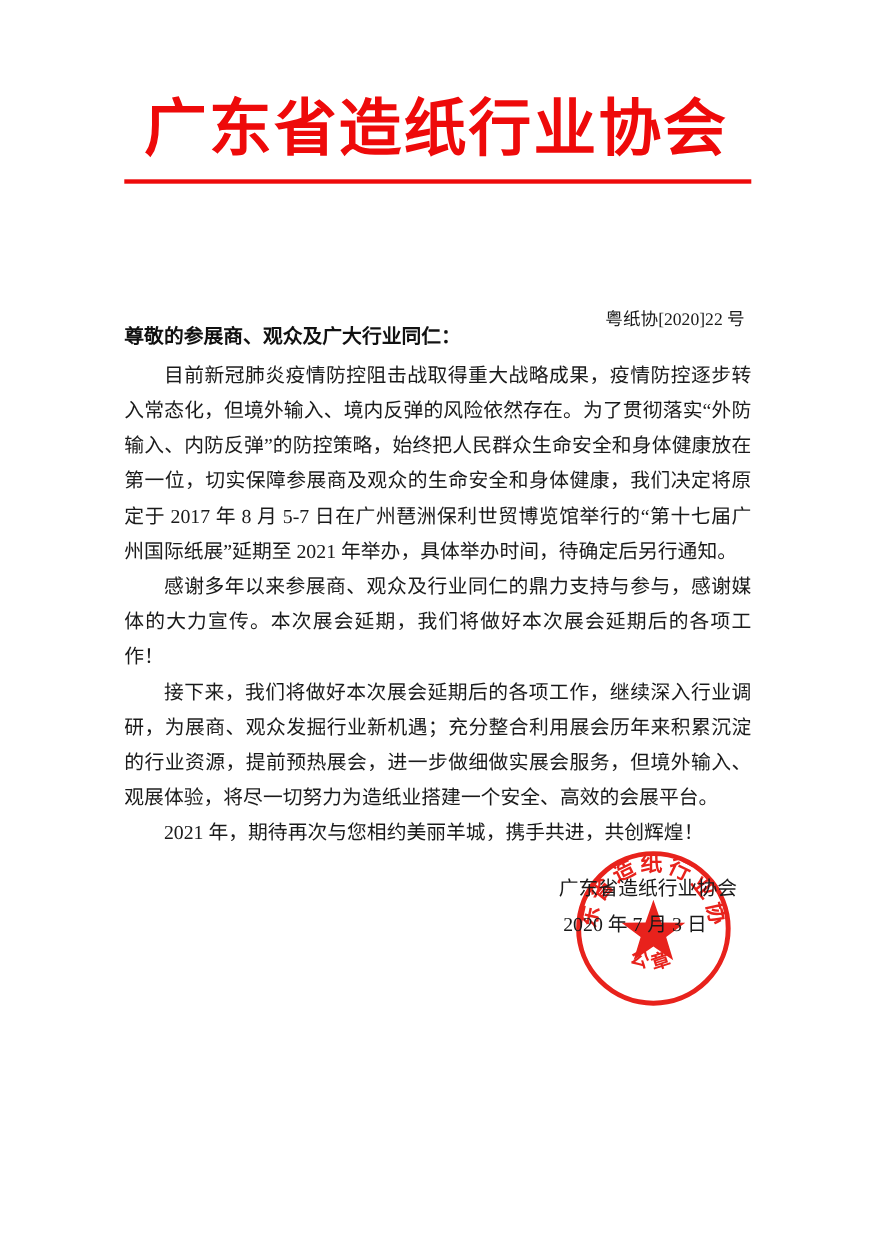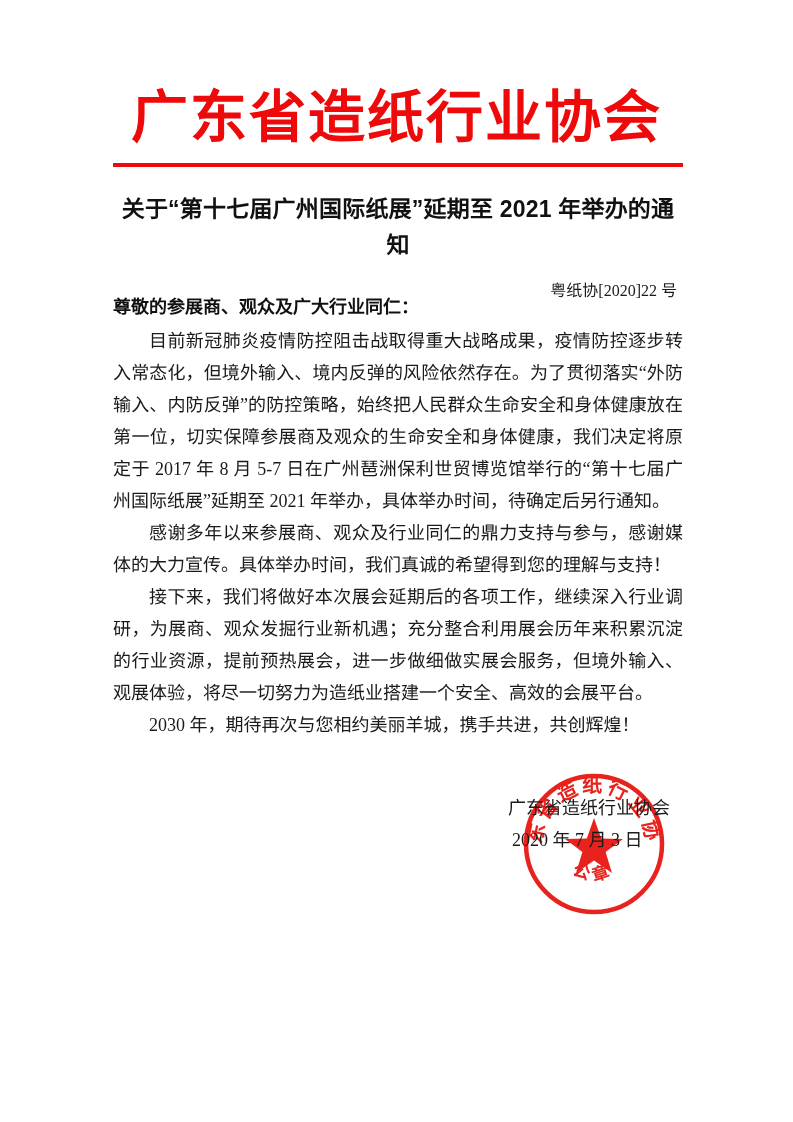--- a/index.html
+++ b/index.html
@@ -145,30 +145,29 @@
 </head>
 <body>
 
 <div class="page">
 
   <div class="letterhead">
     <div class="letterhead-title">广东省造纸行业协会</div>
   </div>
   <div class="letterhead-rule"></div>
 
-  <div class="doc-title">关于“第十七届广州国际纸展”延期至 2021 年举办的通知</div>
 
   <div class="doc-number">粤纸协[2020]22 号</div>
 
   <div class="body-block">
     <p class="salutation">尊敬的参展商、观众及广大行业同仁：</p>
     <p class="para">目前新冠肺炎疫情防控阻击战取得重大战略成果，疫情防控逐步转入常态化，但境外输入、境内反弹的风险依然存在。为了贯彻落实“外防输入、内防反弹”的防控策略，始终把人民群众生命安全和身体健康放在第一位，切实保障参展商及观众的生命安全和身体健康，我们决定将原定于 2017 年 8 月 5-7 日在广州琶洲保利世贸博览馆举行的“第十七届广州国际纸展”延期至 2021 年举办，具体举办时间，待确定后另行通知。</p>
-    <p class="para">感谢多年以来参展商、观众及行业同仁的鼎力支持与参与，感谢媒体的大力宣传。具体举办时间，我们真诚的希望得到您的理解与支持！</p>
+    <p class="para">感谢多年以来参展商、观众及行业同仁的鼎力支持与参与，感谢媒体的大力宣传。本次展会延期，我们将做好本次展会延期后的各项工作！</p>
     <p class="para">接下来，我们将做好本次展会延期后的各项工作，继续深入行业调研，为展商、观众发掘行业新机遇；充分整合利用展会历年来积累沉淀的行业资源，提前预热展会，进一步做细做实展会服务，但境外输入、观展体验，将尽一切努力为造纸业搭建一个安全、高效的会展平台。</p>
-    <p class="para">2030 年，期待再次与您相约美丽羊城，携手共进，共创辉煌！</p>
+    <p class="para">2021 年，期待再次与您相约美丽羊城，携手共进，共创辉煌！</p>
   </div>
 
   <div class="signature-area">
 
     <div class="seal">
       <svg viewBox="0 0 144 144" xmlns="http://www.w3.org/2000/svg" aria-hidden="true">
         <defs>
           <path id="sealArcTop" d="M 20 72 A 52 52 0 0 1 124 72" fill="none"></path>
           <path id="sealArcBottom" d="M 36 72 A 36 36 0 0 0 108 72" fill="none"></path>
         </defs>

